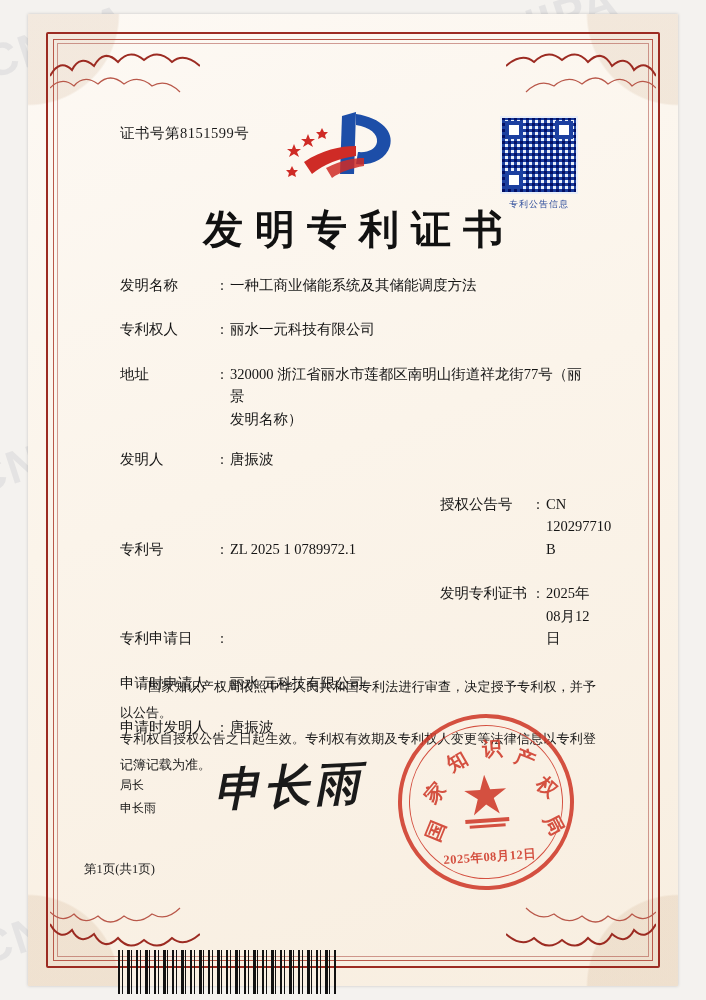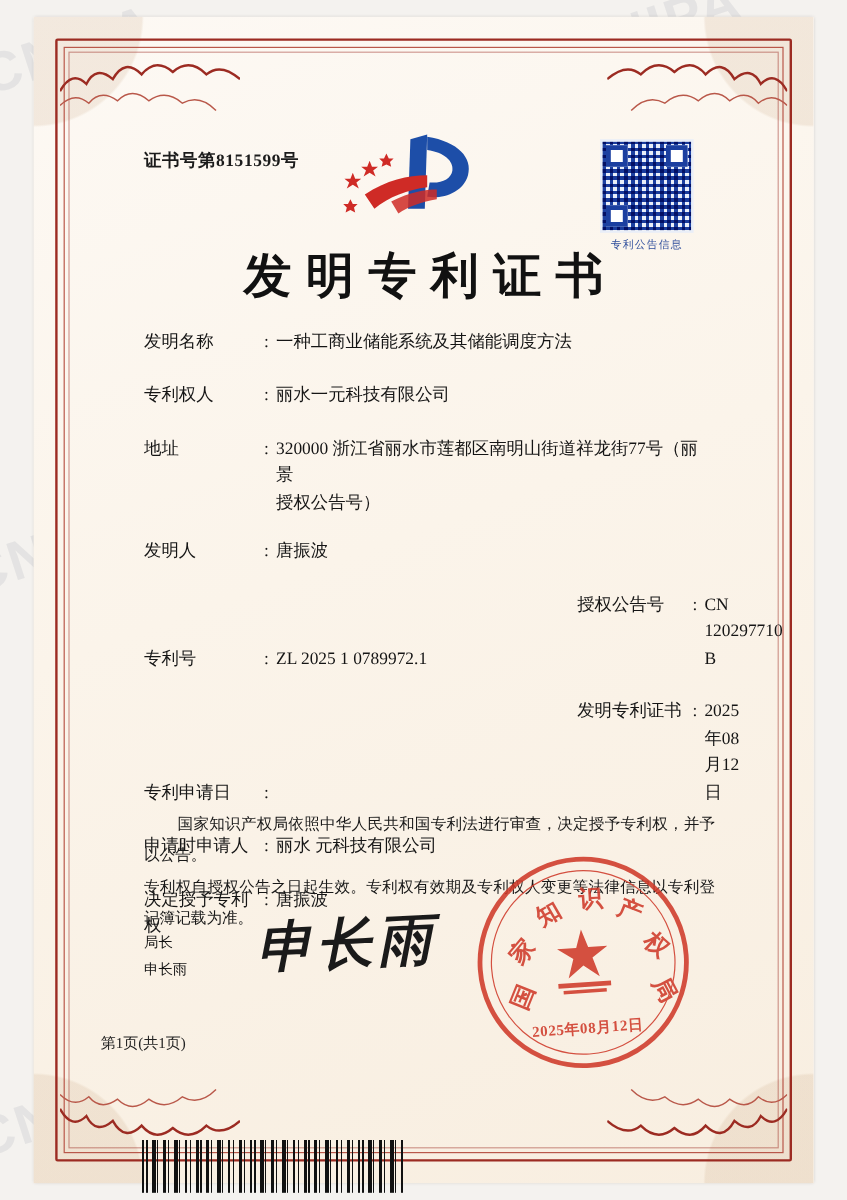--- a/index.html
+++ b/index.html
@@ -91,21 +91,20 @@
   }
 
   
   .cert-no {
     position: absolute;
     left: 36px;
     top: 50px;
     font-size: 14.5px;
     color: #1b1b1b;
     letter-spacing: .5px;
-    font-weight: bold;
   }
   .logo {
     position: absolute;
     left: 50%;
     top: 36px;
     transform: translateX(-50%);
     width: 150px;
     height: 78px;
   }
   .qr-wrap {
@@ -195,21 +194,21 @@
     font-size: 14.5px;
   }
   .two-col .cell {
     display: flex;
     align-items: flex-start;
     line-height: 1.55;
   }
   .two-col .cell.left { width: 320px; flex: 0 0 320px; align-items: flex-end; }
   .two-col .cell.right { flex: 1; }
   .two-col .lbl { width: 96px; flex: 0 0 96px; }
-  .two-col .lbl.wide { width: 92px; flex: 0 0 92px; margin-left: 41px; }
+  .two-col .lbl.wide { width: 92px; flex: 0 0 92px; }
 
   
   .statement {
     position: absolute;
     top: 600px;
     left: 36px;
     right: 26px;
     font-size: 13px;
     line-height: 2.0;
     color: #181818;
@@ -378,21 +377,21 @@
         <span class="lbl">专利权人</span>
         <span class="colon">:</span>
         <span class="val">丽水一元科技有限公司</span>
       </div>
 
       <div class="row tight">
         <span class="lbl">地址</span>
         <span class="colon">:</span>
         <span class="val">
           <span>320000 浙江省丽水市莲都区南明山街道祥龙街77号（丽景</span><br>
-          <span>授权公告号）</span>
+          <span>发明名称）</span>
         </span>
       </div>
 
       <div class="row">
         <span class="lbl">发明人</span>
         <span class="colon">:</span>
         <span class="val">唐振波</span>
       </div>
 
       <div class="two-col">
@@ -420,21 +419,21 @@
         </div>
       </div>
 
       <div class="row">
         <span class="lbl plain">申请时申请人</span>
         <span class="colon">:</span>
         <span class="val">丽水  元科技有限公司</span>
       </div>
 
       <div class="row">
-        <span class="lbl plain">决定授予专利权</span>
+        <span class="lbl plain">申请时发明人</span>
         <span class="colon">:</span>
         <span class="val">唐振波</span>
       </div>
     </div>
 
     <div class="statement">
       <p class="first">国家知识产权局依照中华人民共和国专利法进行审查，决定授予专利权，并予以公告。</p>
       <p>专利权自授权公告之日起生效。专利权有效期及专利权人变更等法律信息以专利登记簿记载为准。</p>
     </div>
 

